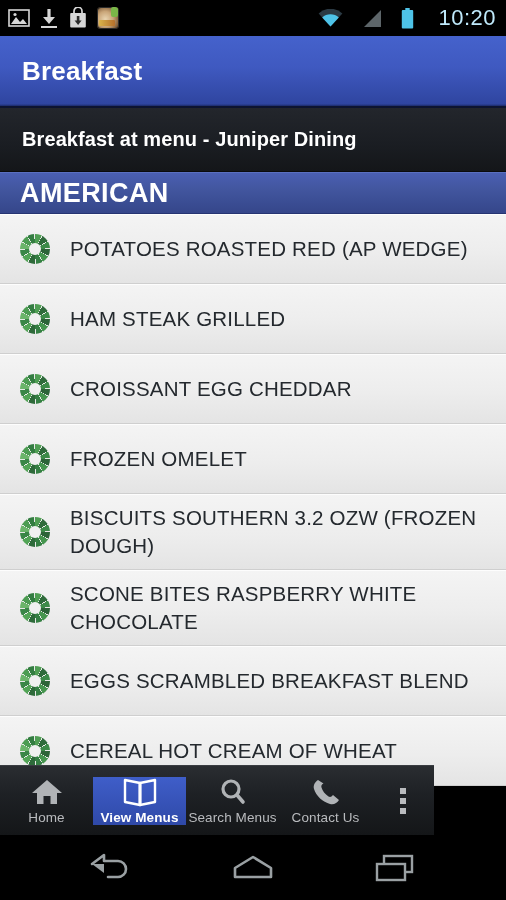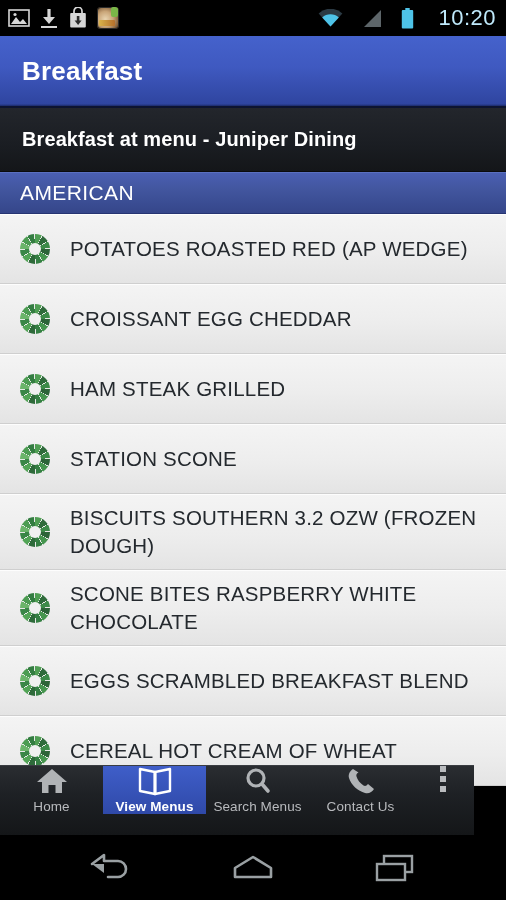--- a/index.html
+++ b/index.html
@@ -68,21 +68,21 @@
 
   
   .section-header {
     height:42px;
     background:linear-gradient(180deg,#4a5fb2 0%,#42569f 40%,#35468a 100%);
     border-top:1px solid #5a70c0;
     border-bottom:1px solid #263472;
     display:flex; align-items:center; padding-left:20px;
   }
   .section-header .label {
-    color:#fff; font-size:21px; letter-spacing:.4px;
+    color:#fff; font-size:27px; letter-spacing:.4px;font-weight:bold;
   }
 
   
   .list { background:#fde047; }
   .row {
     display:flex; align-items:center;
     padding:0 10px 0 14px;
     background:linear-gradient(180deg,#f4f4f4 0%,#ededed 55%,#e4e4e4 100%);
     border-bottom:1px solid #cfcfcf;
     border-top:1px solid #fdfdfd;
@@ -130,23 +130,23 @@
   .donut:after{
     content:""; position:absolute;
     left:50%; top:50%; transform:translate(-50%,-50%);
     width:12px; height:12px; border-radius:50%;
     background:#f0f0f0;
   }
 
   
   .tabbar {
     position:absolute; left:0; bottom:65px;
-    width:474px; height:70px;
+    width:434px; height:70px;
     background:linear-gradient(180deg,#2a2d31 0%,#1e2125 40%,#141618 100%);
-    display:flex; align-items:flex-start;
+    display:flex; align-items:center;
     border-top:1px solid #3a3d42;
   }
   .tab {
     flex:1 1 0; display:flex; flex-direction:column;
     align-items:center; justify-content:center; gap:3px;
     position:relative;
   }
   .tab.active { background:linear-gradient(180deg,#3f5ec9 0%,#2f49a8 100%); }
   .tab .tlabel { font-size:13.5px; color:#b9bbbe; letter-spacing:.1px; }
   .tab.active .tlabel { color:#fff; font-weight:bold; }
@@ -219,31 +219,31 @@
 
   <div class="list">
 
     <div class="row">
       <div class="donut"></div>
       <div class="label">POTATOES  ROASTED  RED (AP WEDGE)</div>
     </div>
 
     <div class="row">
       <div class="donut"></div>
+      <div class="label">HAM STEAK  GRILLED</div>
+    </div>
+
+    <div class="row">
+      <div class="donut"></div>
       <div class="label">CROISSANT  EGG  CHEDDAR</div>
     </div>
 
     <div class="row">
       <div class="donut"></div>
-      <div class="label">HAM STEAK  GRILLED</div>
-    </div>
-
-    <div class="row">
-      <div class="donut"></div>
-      <div class="label">STATION  SCONE</div>
+      <div class="label">FROZEN  OMELET</div>
     </div>
 
     <div class="row">
       <div class="donut"></div>
       <div class="label">BISCUITS  SOUTHERN  3.2 OZW (FROZEN DOUGH)</div>
     </div>
 
     <div class="row">
       <div class="donut"></div>
       <div class="label">SCONE BITES  RASPBERRY  WHITE CHOCOLATE</div>

